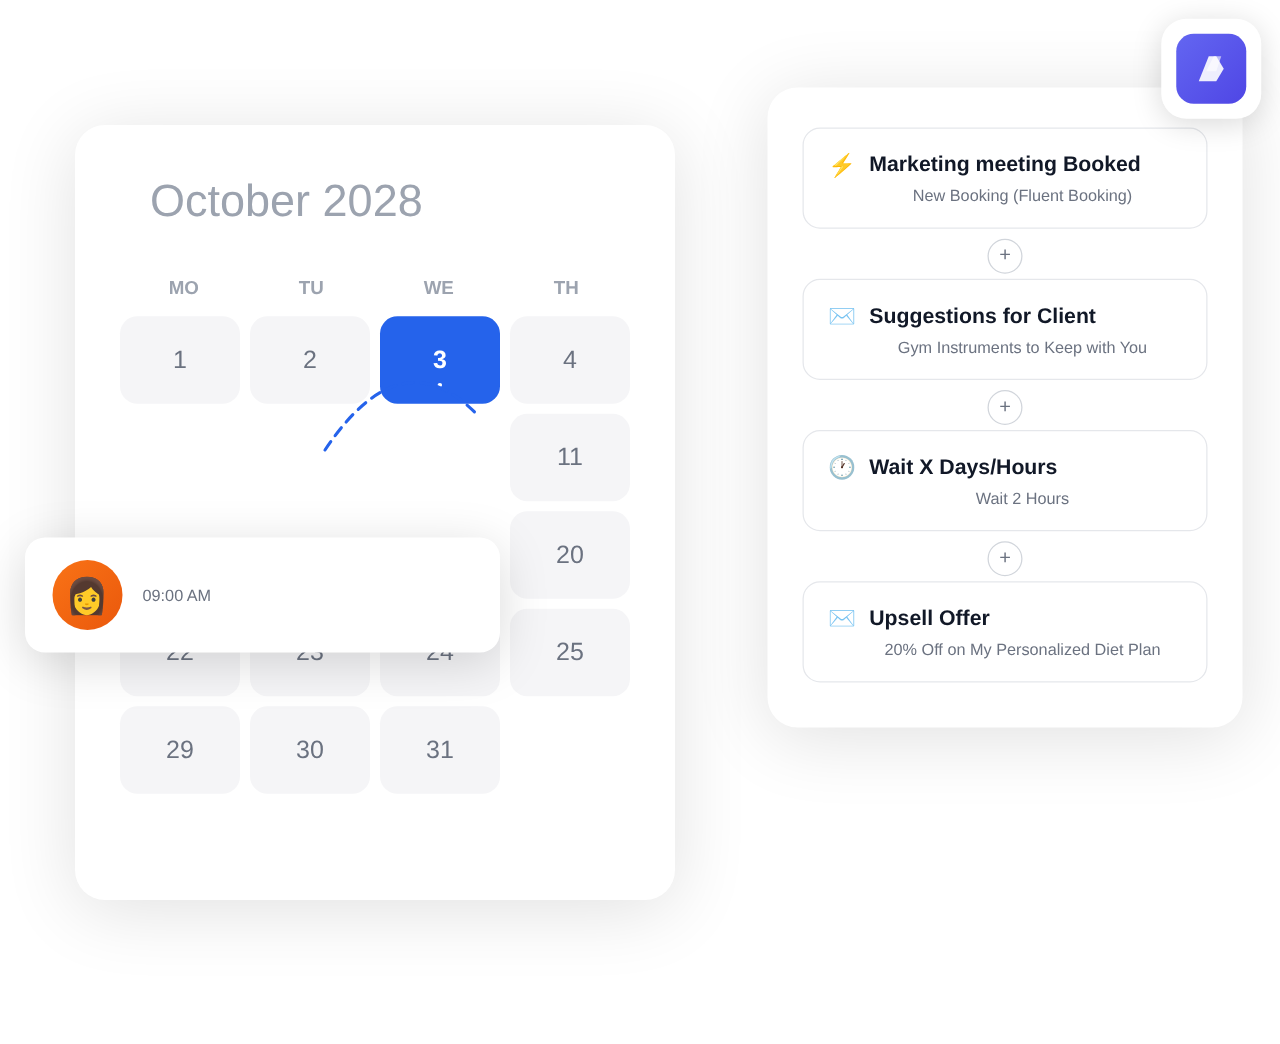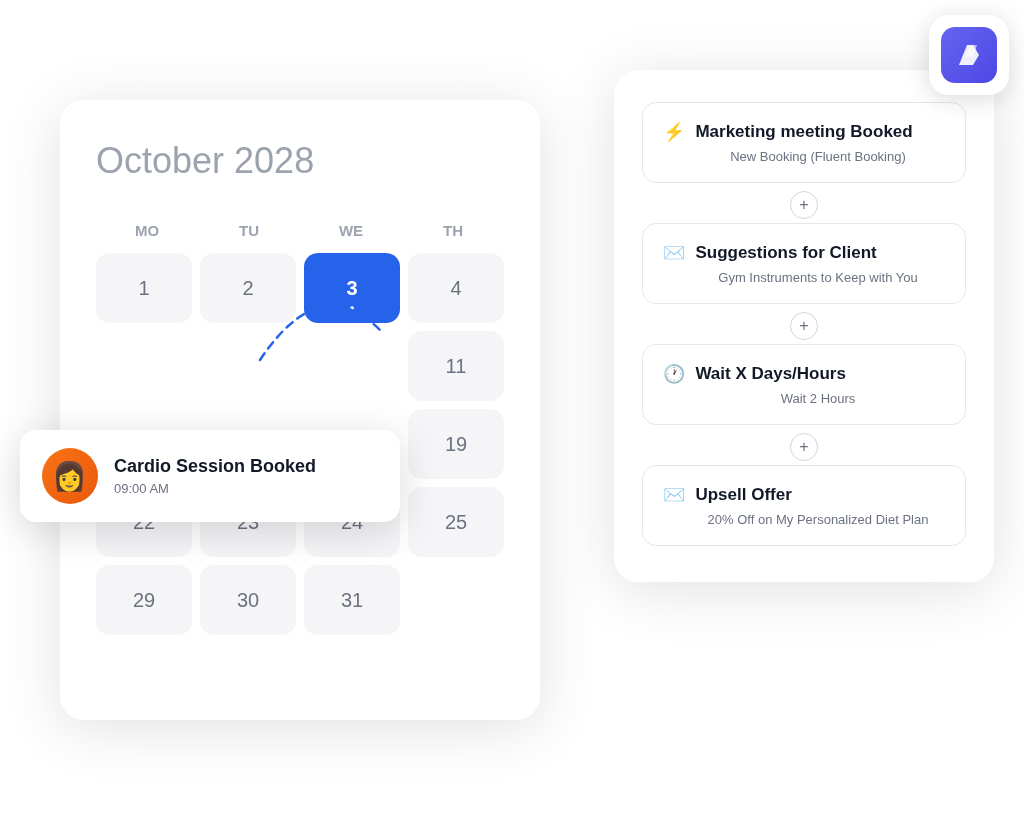--- a/index.html
+++ b/index.html
@@ -33,20 +33,21 @@
       box-shadow: 0 8px 60px rgba(0,0,0,0.12);
       padding: 40px 36px;
       z-index: 2;
     }
 
     .calendar-title {
       font-size: 36px;
       font-weight: 700;
       color: #1a1a2e;
       margin-bottom: 32px;
+      margin-left: 24px;
     }
 
     .calendar-title span {
       color: #9ca3af;
       font-weight: 400;
     }
 
     .calendar-grid {
       width: 100%;
     }
@@ -288,21 +289,21 @@
         <div class="calendar-day empty"></div>
         <div class="calendar-day empty"></div>
         <div class="calendar-day empty"></div>
         <div class="calendar-day">11</div>
       </div>
 
       <div class="calendar-row">
         <div class="calendar-day empty"></div>
         <div class="calendar-day empty"></div>
         <div class="calendar-day empty"></div>
-        <div class="calendar-day">19</div>
+        <div class="calendar-day">20</div>
       </div>
 
       <div class="calendar-row">
         <div class="calendar-day">22</div>
         <div class="calendar-day">23</div>
         <div class="calendar-day">24</div>
         <div class="calendar-day">25</div>
       </div>
 
       <div class="calendar-row">
@@ -316,21 +317,20 @@
     <svg class="calendar-arc" viewBox="0 0 160 100" fill="none" xmlns="http://www.w3.org/2000/svg">
       <path d="M 20 90 Q 80 0 140 60" stroke="#2563eb" stroke-width="2.5" stroke-dasharray="8 6" fill="none" stroke-linecap="round"></path>
     </svg>
   </div>
 
   <div class="booking-card">
     <div class="booking-avatar">
       <span style="font-size:28px;">👩</span>
     </div>
     <div class="booking-info">
-      <div class="booking-title">Cardio Session Booked</div>
       <div class="booking-time">09:00 AM</div>
     </div>
   </div>
 
   <div class="workflow-card">
 
     <div class="workflow-step">
       <div class="workflow-step-header">
         <span class="workflow-step-icon">⚡</span>
         <span class="workflow-step-title">Marketing meeting Booked</span>

